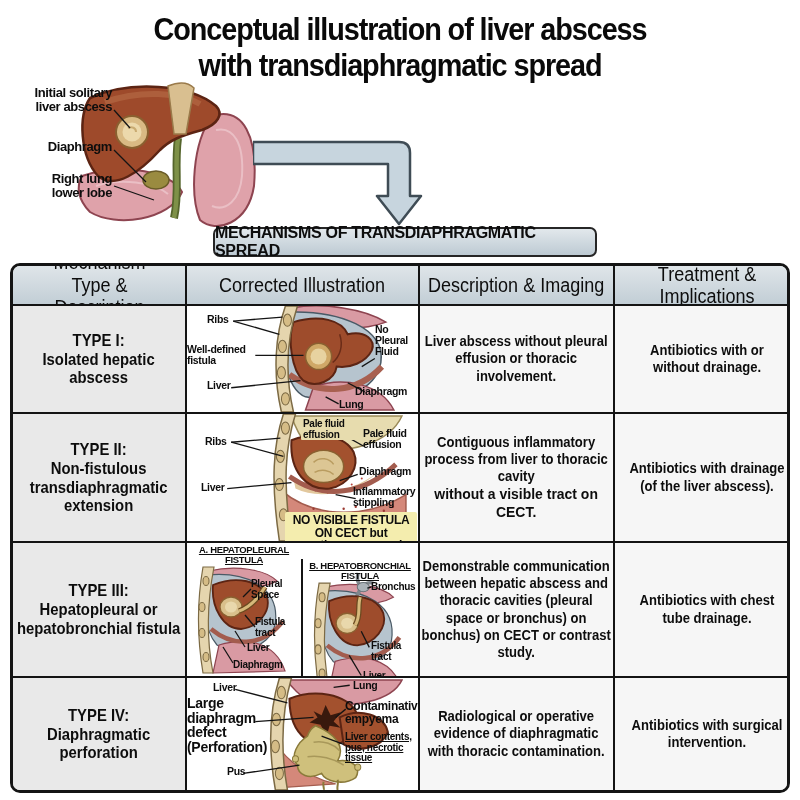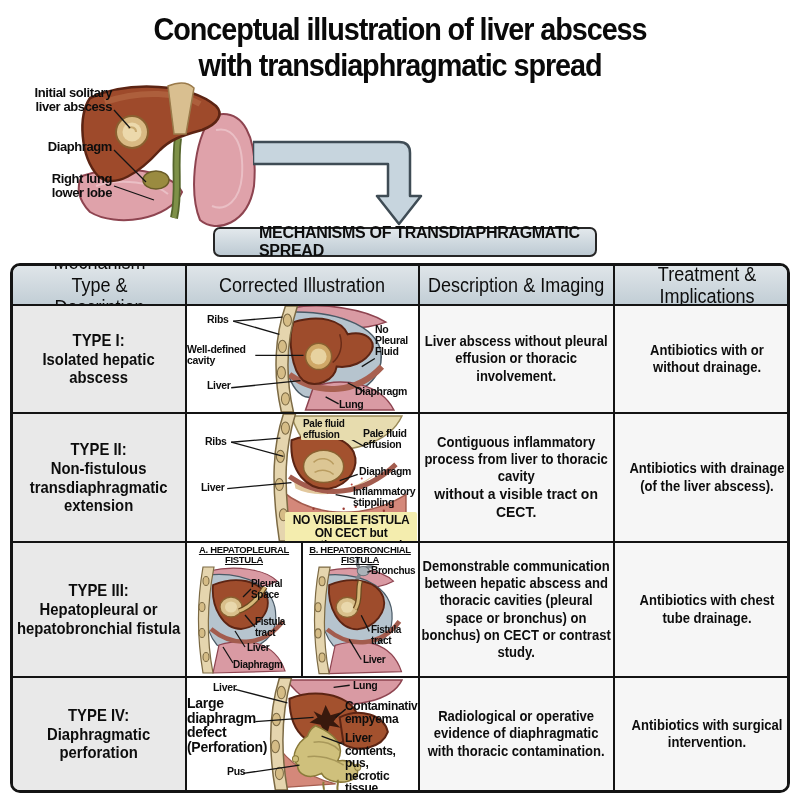--- a/index.html
+++ b/index.html
@@ -13,21 +13,21 @@
   .hero{position:absolute;left:20px;top:80px;width:470px;height:190px;}
   .hero svg{position:absolute;left:0;top:0;}
   .hero-lbl{position:absolute;font-weight:bold;font-size:13px;line-height:1.08;
             letter-spacing:-0.4px;text-align:right;}
   
   .arrow{position:absolute;left:253px;top:138px;width:176px;height:92px;}
   .banner{position:absolute;left:213px;top:227px;width:384px;height:30px;
           background:linear-gradient(#e2e8ec,#bdcad3);
           border:2.5px solid #262626;border-radius:7px;box-sizing:border-box;
           display:flex;align-items:center;justify-content:center;
-          font-weight:bold;font-size:16px;letter-spacing:-0.3px;padding-left:44px;}
+          font-weight:bold;font-size:16px;letter-spacing:-0.3px;}
   
   .tbl{position:absolute;left:10px;top:263px;width:780px;height:530px;
        border:3px solid #141414;border-radius:10px;box-sizing:border-box;
        overflow:hidden;display:grid;background:#fff;
        grid-template-columns:174px 233px 195px 172px;
        grid-template-rows:40px 108px 129px 135px 112px;}
   .cell{border-right:2.5px solid #141414;border-bottom:2.5px solid #141414;
         box-sizing:border-box;display:flex;align-items:center;justify-content:center;
         overflow:hidden;}
   .cell.last-col{border-right:none;padding-left:12px;}
@@ -40,21 +40,21 @@
             text-align:center;}
   .illcell{background:#ffffff;padding:0;align-items:flex-start;justify-content:flex-start;}
   .squeeze{transform:scaleX(0.9);transform-origin:center;width:110%;flex:none;}
   .ill{position:relative;width:100%;height:100%;}
   .ill svg{position:absolute;left:0;top:0;width:100%;height:100%;}
   .lbl{position:absolute;font-weight:bold;font-size:10.5px;line-height:1.05;
        letter-spacing:-0.3px;color:#0d0d0d;}
   .center{text-align:left;}
   .panels{display:flex;width:100%;height:100%;}
   .panel{position:relative;width:114px;height:100%;}
-  .panel+.panel{border-left:2px solid #141414;width:114.5px;}
+  .panel+.panel{border-left:2px solid #141414;width:114.5px;margin-top:16px;}
   .ptitle{position:absolute;left:1px;top:2px;width:112px;text-align:center;
           font-weight:bold;font-size:9.5px;line-height:1.1;letter-spacing:-0.3px;text-decoration:underline;}
   .tanbox{background:#e7dcae;padding:0 2px;border-radius:1px;}
   .yellownote{background:#f4edae;padding:2px 3px;font-size:12px;text-align:center;
               border-radius:2px;}
   .leader{stroke:#141414;stroke-width:1.3;fill:none;}
 </style>
 </head>
 <body>
 
@@ -148,21 +148,21 @@
             <path d="M46,15 L95,11"></path>
               <path d="M46,15 L92,28"></path>
             <path d="M68,49 L116,49"></path>
             <path d="M44,81 L113,74"></path>
             <path d="M187,52 L174,60"></path>
             <path d="M177,85 L160,76"></path>
             <path d="M151,97 L138,90"></path>
           </g>
         </svg>
         <span class="lbl" style="left:20px;top:8px;">Ribs</span>
-        <span class="lbl center" style="left:0;top:38px;width:66px;">Well-defined cavity</span>
+        <span class="lbl center" style="left:0;top:38px;width:66px;">Well-defined fistula</span>
         <span class="lbl" style="left:20px;top:74px;">Liver</span>
         <span class="lbl center" style="left:188px;top:18px;width:40px;">No Pleural Fluid</span>
         <span class="lbl" style="left:168px;top:80px;width:60px;">Diaphragm</span>
         <span class="lbl" style="left:152px;top:93px;">Lung</span>
       </div>
     </div>
     <div class="cell textcell">
       <div class="squeeze">Liver abscess without pleural effusion or thoracic involvement.</div>
     </div>
     <div class="cell textcell last-col">
@@ -361,21 +361,21 @@
             <path d="M162,7 L146,9"></path>
             <path d="M158,30 L148,38"></path>
             <path d="M156,64 L134,56"></path>
           </g>
         </svg>
         <span class="lbl" style="left:26px;top:4px;">Liver</span>
         <span class="lbl center" style="left:0;top:18px;width:66px;font-size:14px;">Large diaphragm defect (Perforation)</span>
         <span class="lbl" style="left:40px;top:88px;">Pus</span>
         <span class="lbl" style="left:166px;top:2px;">Lung</span>
         <span class="lbl" style="left:158px;top:22px;width:70px;font-size:12px;">Contaminative empyema</span>
-        <span class="lbl" style="left:158px;top:54px;width:70px;font-size:12px;">Liver contents, pus, necrotic tissue</span>
+        <span class="lbl" style="left:158px;top:54px;width:70px;font-size:10px;text-decoration:underline;">Liver contents, pus, necrotic tissue</span>
       </div>
     </div>
     <div class="cell textcell last-row">
       <div class="squeeze">Radiological or operative evidence of diaphragmatic with thoracic contamination.</div>
     </div>
     <div class="cell textcell last-col last-row">
       <div class="squeeze">Antibiotics with surgical intervention.</div>
     </div>
 
   </div>

